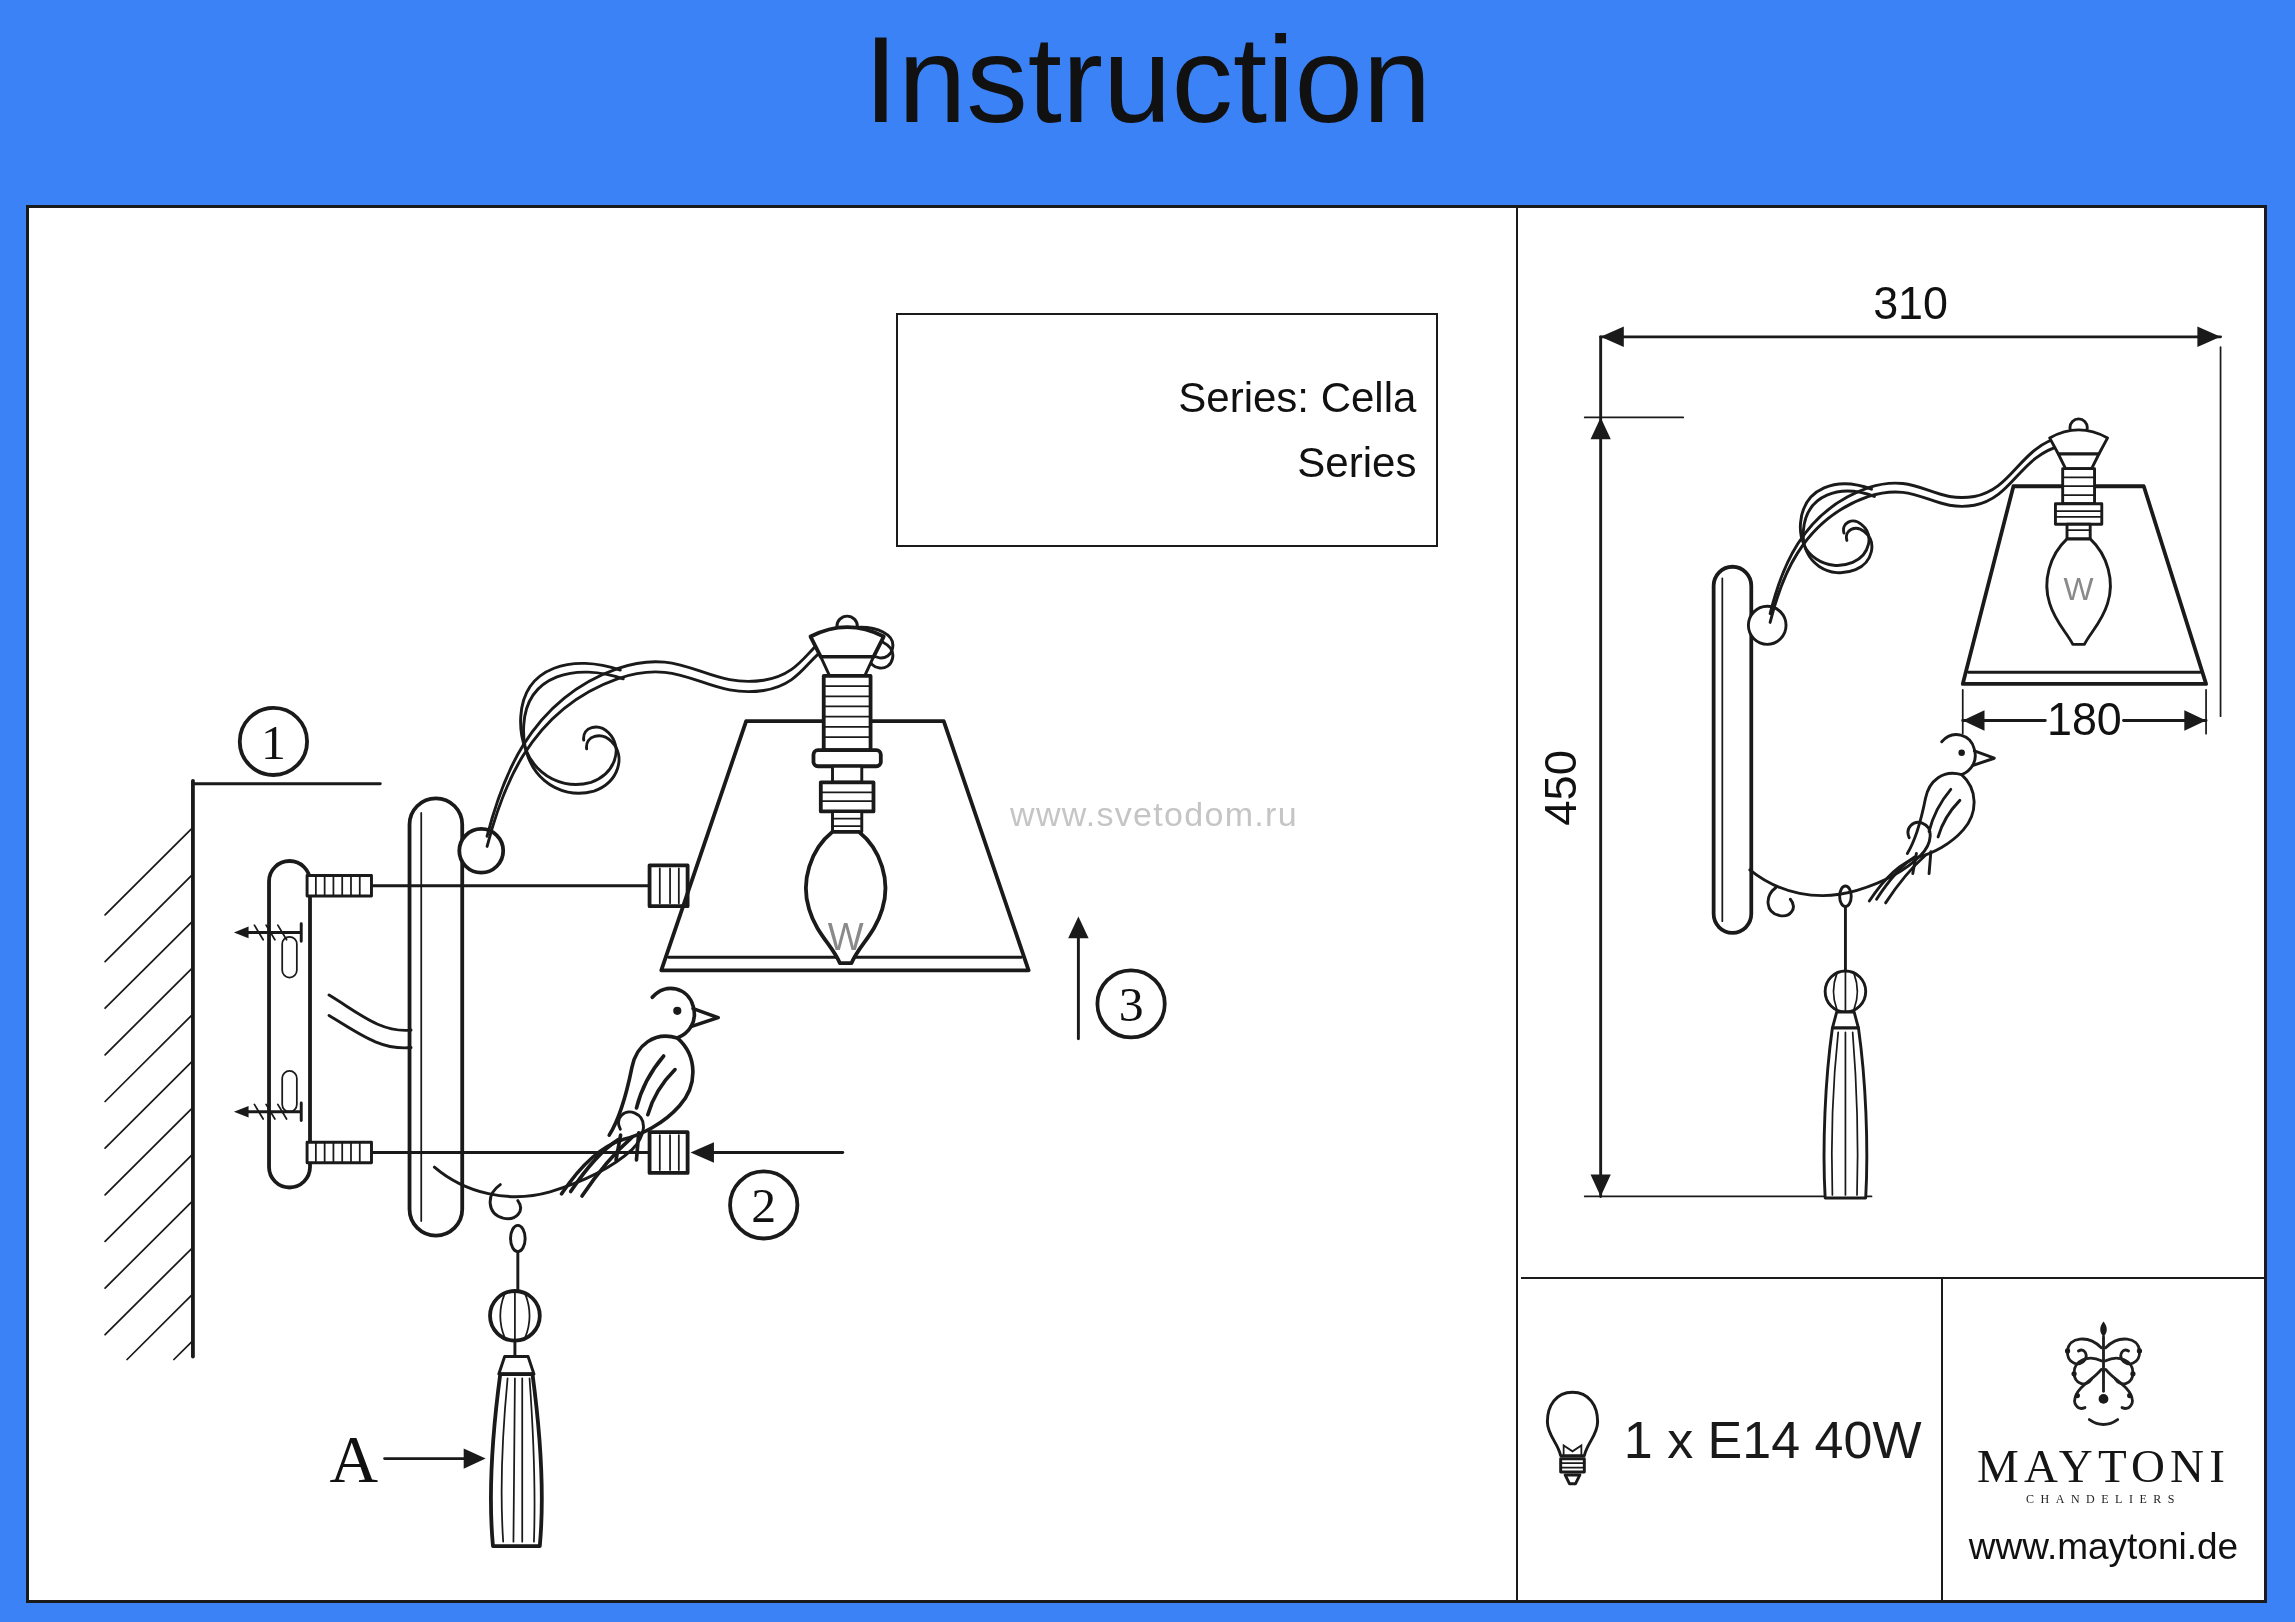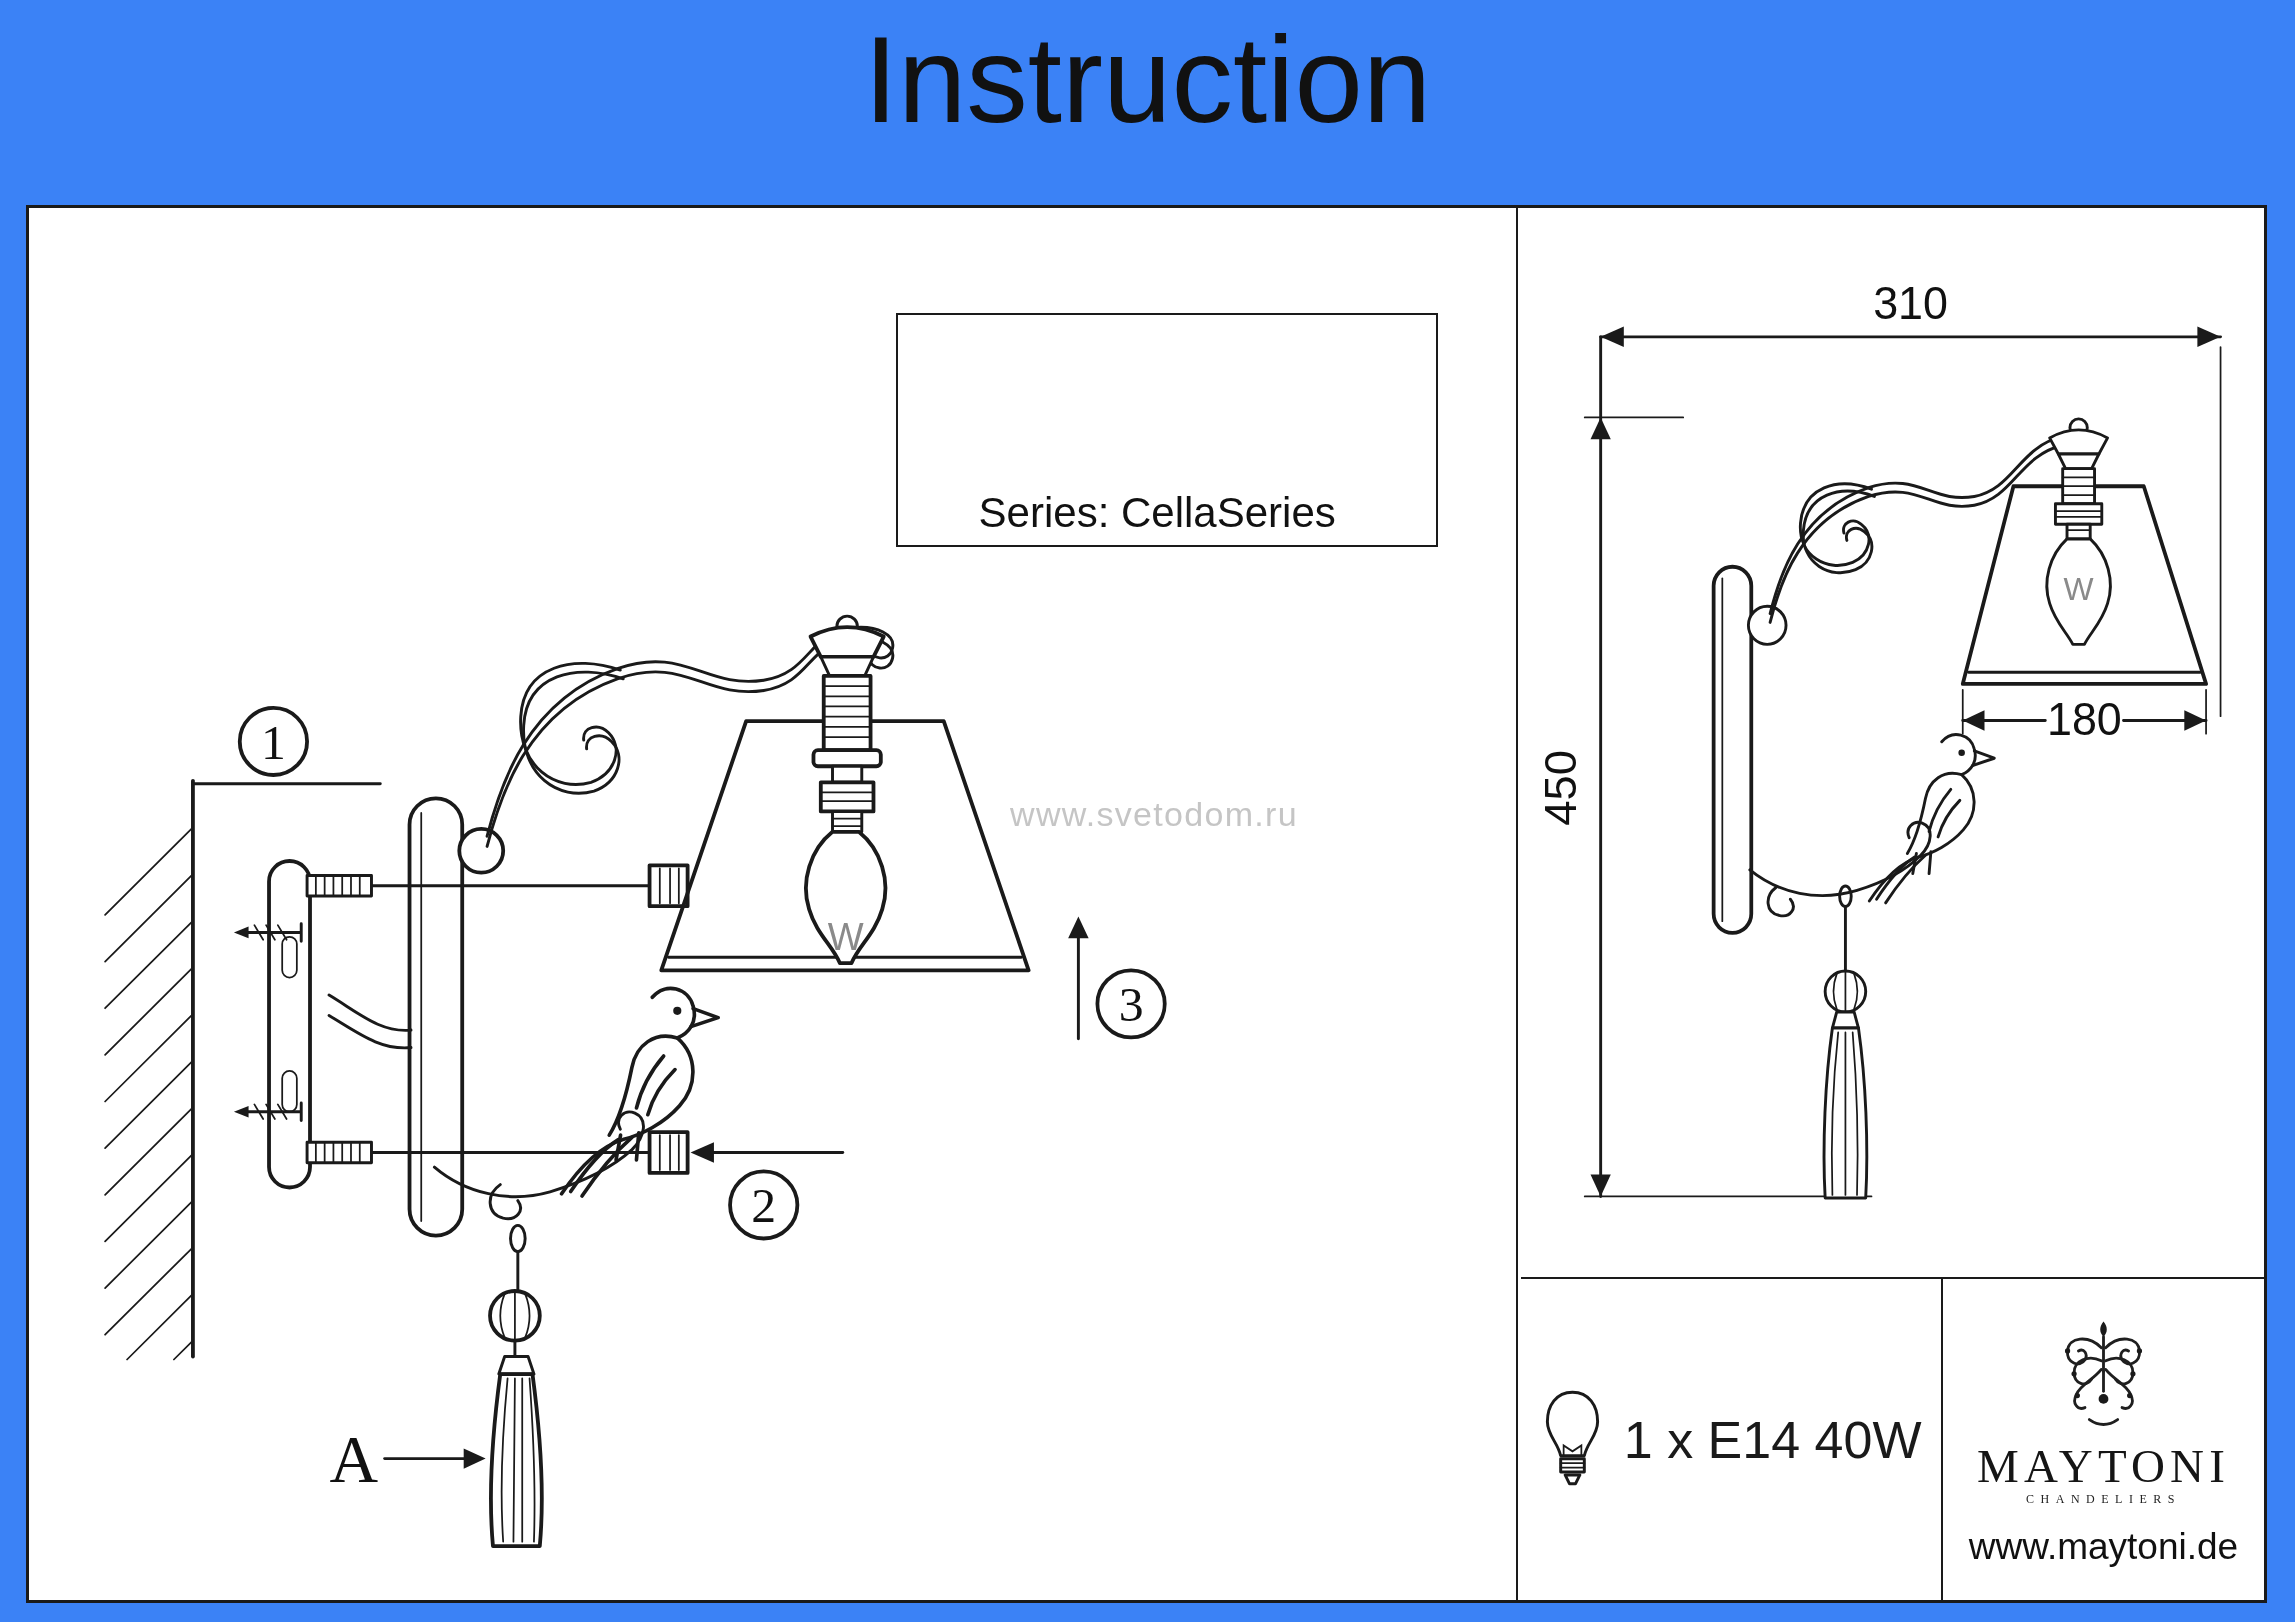--- a/index.html
+++ b/index.html
@@ -15,21 +15,21 @@
   .assembly-panel{position:absolute;left:0;top:0;width:1489px;height:100%;
                   border-right:2.6px solid #1a1a1a;box-sizing:border-box;}
   .dim-panel{position:absolute;left:1492px;top:0;right:0;height:1069px;}
   .bottom-row{position:absolute;left:1492px;top:1069px;right:0;bottom:0;
               border-top:2.6px solid #1a1a1a;box-sizing:border-box;display:flex;}
 
   .fill-abs{position:absolute;left:0;top:0;width:100%;height:100%;}
 
   .info-box{position:absolute;left:867px;top:105px;width:542px;height:234px;
             border:2.6px solid #1a1a1a;box-sizing:border-box;background:#fff;
-            display:flex;flex-direction:row;justify-content:center;align-items:flex-end;
+            display:flex;flex-direction:column;justify-content:center;align-items:flex-end;
             padding-right:19.6px;font-size:42px;line-height:1.55;color:#111;}
 
   .watermark{position:absolute;left:896px;top:587px;width:458px;text-align:center;
              font-size:34px;color:#c5c5c5;letter-spacing:1.3px;pointer-events:none;}
 
   .spec-cell{width:422px;border-right:2.6px solid #1a1a1a;box-sizing:border-box;
              display:flex;align-items:center;justify-content:center;gap:18.3px;}
   .spec-text{font-size:52px;color:#1a1a1a;white-space:nowrap;}
 
   .brand-cell{flex:1;display:flex;flex-direction:column;align-items:center;

